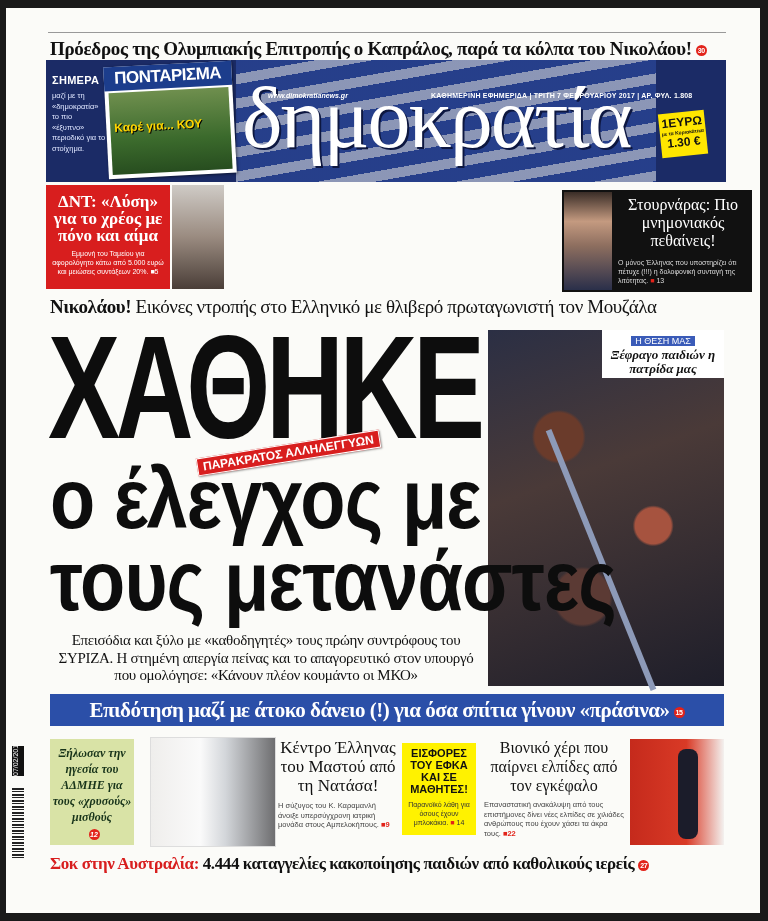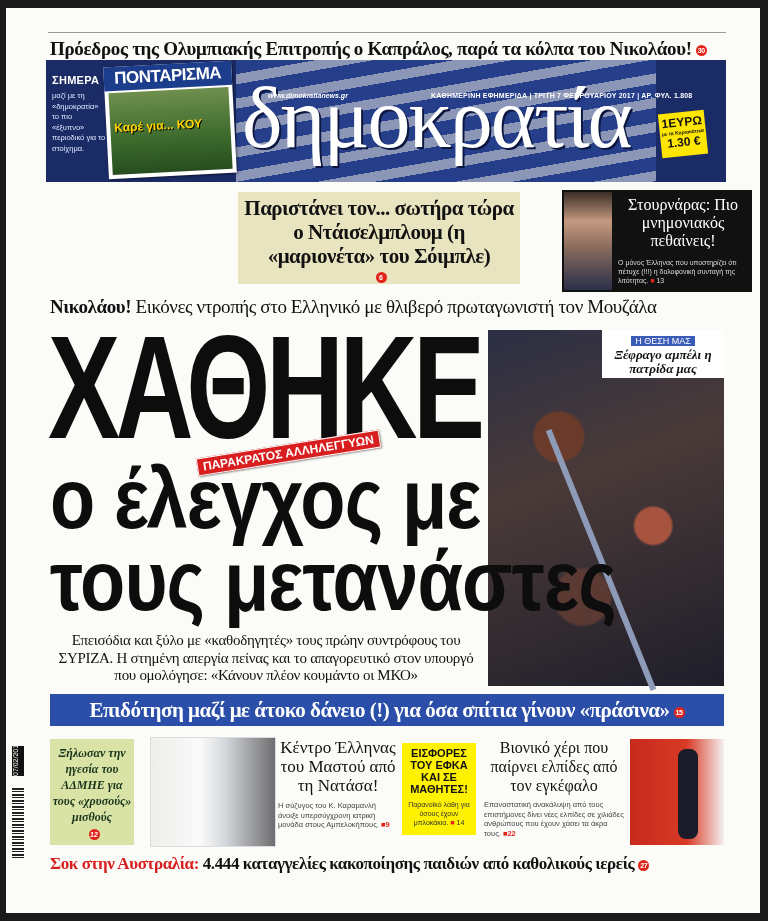--- a/index.html
+++ b/index.html
@@ -107,42 +107,45 @@
     <div class="logo">δημοκρατία</div>
     <div class="url">www.dimokratianews.gr</div>
     <div class="dateline">ΚΑΘΗΜΕΡΙΝΗ ΕΦΗΜΕΡΙΔΑ | ΤΡΙΤΗ 7 ΦΕΒΡΟΥΑΡΙΟΥ 2017 | ΑΡ. ΦΥΛ. 1.808</div>
     <div class="price">
       <div class="p1">1ΕΥΡΩ</div>
       <div class="p2">με τα Κυριακάτικα</div>
       <div class="p3">1.30 €</div>
     </div>
   </div>
 
+  <div class="abs t-left">
+    <div class="red-box">
+      <div class="h">ΔΝΤ: «Λύση» για το χρέος με πόνο και αίμα</div>
+      <div class="s"><span>Εμμονή του Ταμείου για αφορολόγητο κάτω από 5.000 ευρώ και μειώσεις συντάξεων 20%.</span> <span>■</span><span>5</span></div>
+    </div>
+    <div class="lady-photo"></div>
+  </div>
 
-  <div class="abs t-mid">
-    <div class="h">Παριστάνει τον... σωτήρα τώρα ο Ντάισελμπλουμ (η «μαριονέτα» του Σόιμπλε)</div>
-    <span class="pagebadge">6</span>
-  </div>
 
   <div class="abs t-right">
     <div class="man-photo"></div>
     <div class="h">Στουρνάρας: Πιο μνημονιακός πεθαίνεις!</div>
     <div class="s"><span>Ο μόνος Έλληνας που υποστηρίζει ότι πέτυχε (!!!) η δολοφονική συνταγή της λιτότητας.</span> <span class="ref">■</span> <span>13</span></div>
   </div>
 
   <div class="abs sub1">
     <b>Νικολάου!</b> <span>Εικόνες ντροπής στο Ελληνικό με θλιβερό πρωταγωνιστή τον Μουζάλα</span>
   </div>
 
   <div class="abs photo-main">
     <div class="rail"></div>
   </div>
   <div class="abs opinion">
     <div class="lbl">Η ΘΕΣΗ ΜΑΣ</div>
-    <div class="t">Ξέφραγο αμπέλι η πατρίδα μας</div>
+    <div class="t">Ξέφραγο παιδιών η πατρίδα μας</div>
   </div>
 
   <div class="abs headline1">ΧΑΘΗΚΕ</div>
   <div class="abs headline2">ο έλεγχος με</div>
   <div class="abs headline3">τους μετανάστες</div>
   <div class="abs tag">ΠΑΡΑΚΡΑΤΟΣ ΑΛΛΗΛΕΓΓΥΩΝ</div>
 
   <div class="abs lede">Επεισόδια και ξύλο με «καθοδηγητές» τους πρώην συντρόφους του ΣΥΡΙΖΑ. Η στημένη απεργία πείνας και το απαγορευτικό στον υπουργό που ομολόγησε: «Κάνουν πλέον κουμάντο οι ΜΚΟ»</div>
 
   <div class="abs banner">

